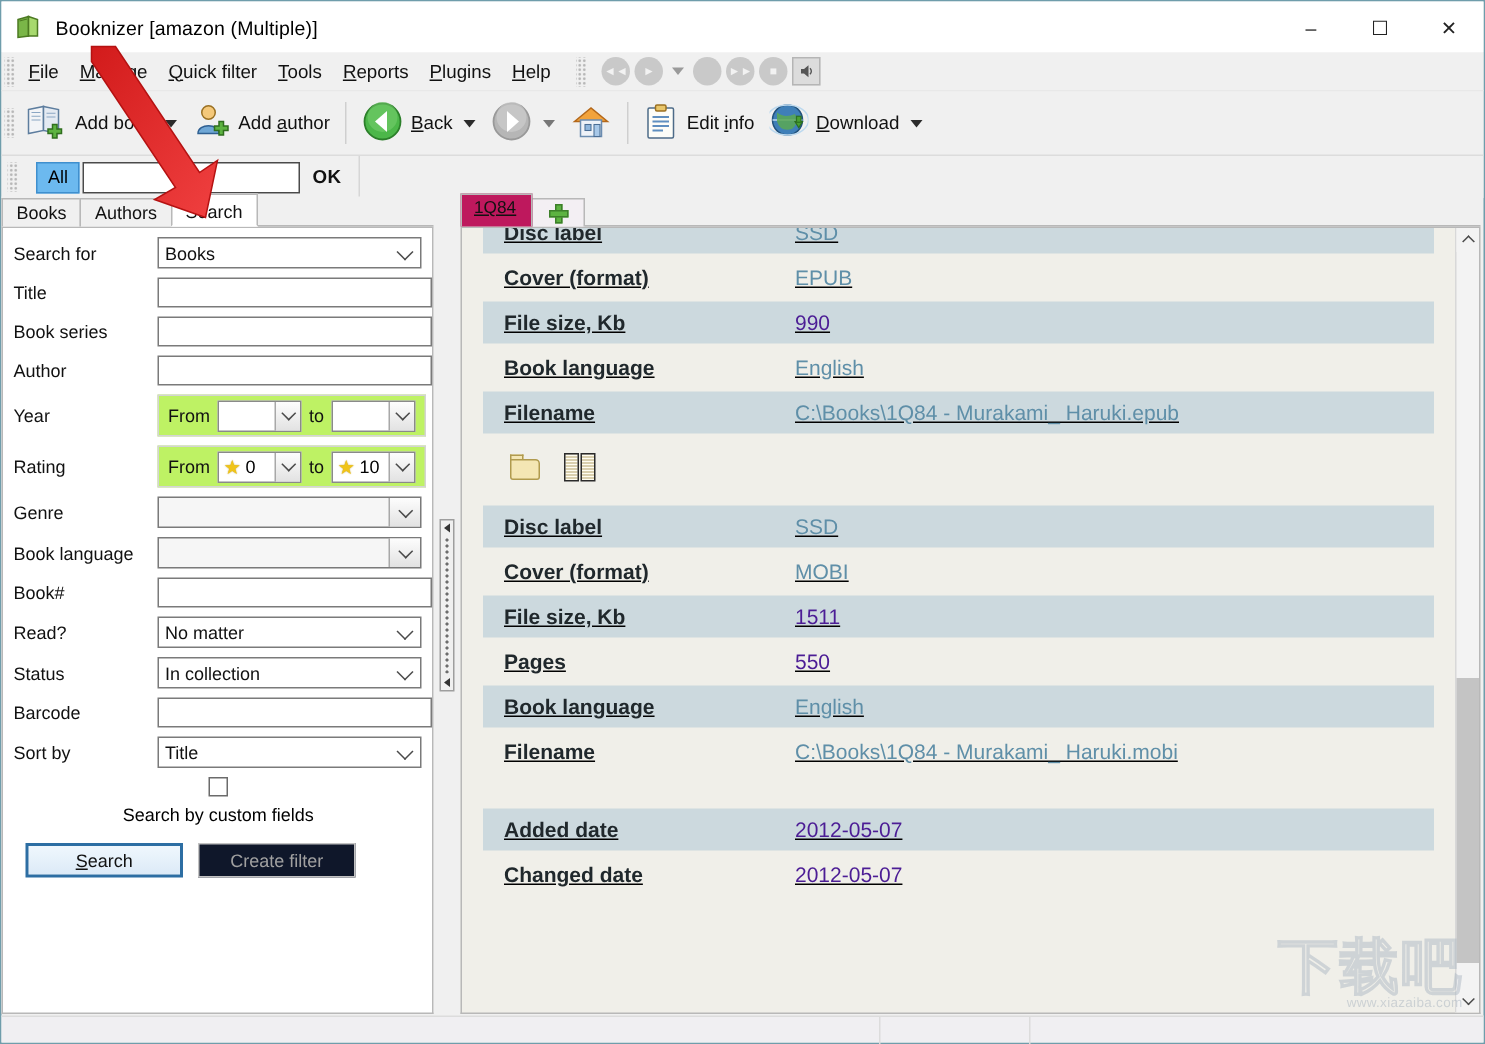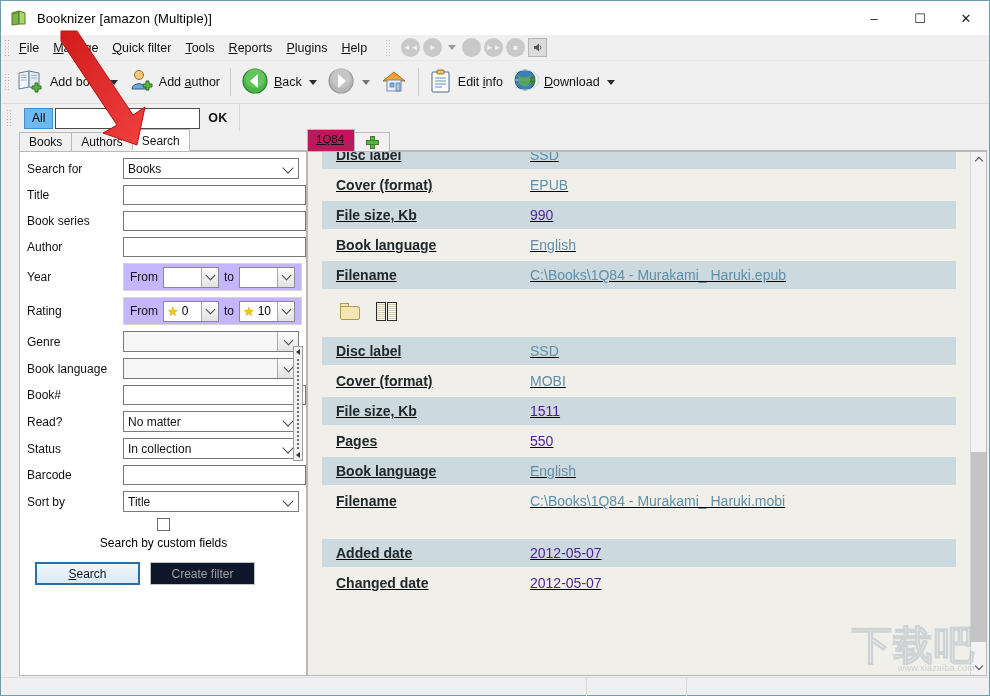--- a/index.html
+++ b/index.html
@@ -124,21 +124,21 @@
     margin-left: 2px;
   }
   .okbtn {
     margin-left: 8px; font-size: 12.5px; font-weight: bold; color: #111;
     letter-spacing: .3px;
   }
   .qsep { width: 1px; height: 28px; background: #d6d6d6; margin-left: 11px; }
 
   
   .leftpanel {
-    position: absolute; left: 18px; top: 130px;
+    position: absolute; left: 0; top: 130px;
     width: 288px; height: 545px;
   }
   .tabstrip {
     display: flex; align-items: flex-end; height: 21px;
     border-bottom: 1px solid #b8b8b8;
     background: #f0f0f0;
   }
   .tab {
     font-size: 12px; padding: 2px 9px 3px 9px;
     border: 1px solid #b8b8b8; border-bottom: none;
@@ -173,21 +173,21 @@
     display: flex; align-items: center; position: relative;
     padding-left: 4px; font-size: 12px; color: #111;
   }
   .combo-arrow {
     position: absolute; right: 6px; top: 50%;
     width: 8px; height: 8px; margin-top: -5px;
     border-right: 1.6px solid #4a4a4a; border-bottom: 1.6px solid #4a4a4a;
     transform: rotate(45deg);
   }
   .grpbox {
-    flex: 1; border: 1px solid #d4d4d4; background: #c4b5fd;
+    flex: 1; border: 1px solid #d4d4d4; background: #bef264;
     height: 28px; display: flex; align-items: center; padding: 0 6px; gap: 5px;
   }
   .fromlbl { font-size: 12px; color: #111; }
   .minicombo {
     width: 56px; height: 21px; background: #fff; border: 1px solid #8a8a8a;
     display: flex; align-items: center; position: relative;
     font-size: 12px; padding-left: 3px; gap: 3px;
   }
   .minicombo .btnpart {
     position: absolute; right: 0; top: 0; bottom: 0; width: 17px;

